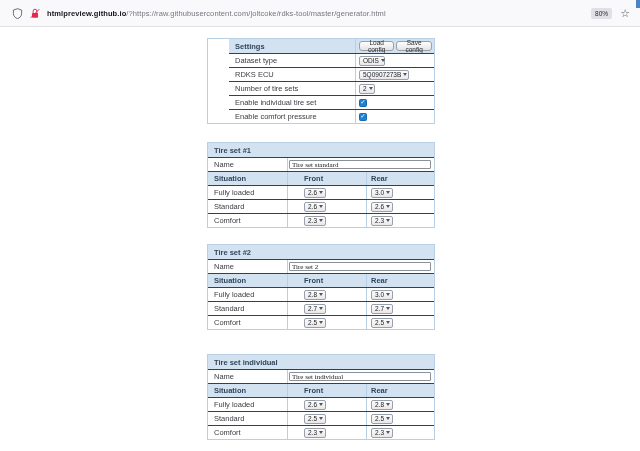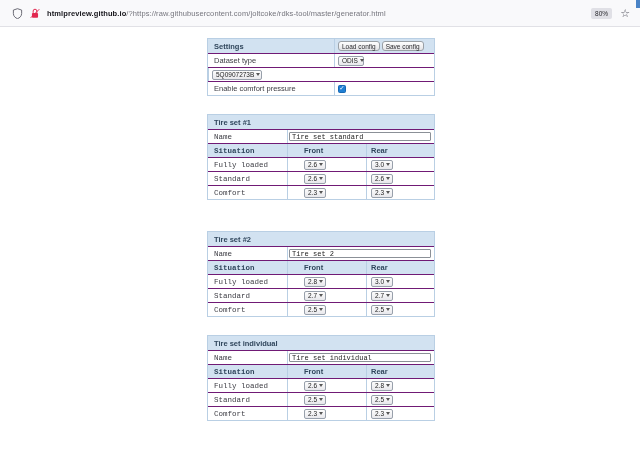--- a/index.html
+++ b/index.html
@@ -48,31 +48,31 @@
   
   .content { padding-top: 11px; }
   .tbl {
     margin-left: 207px;
     width: 228px;
     border: 1px solid #b9cfe4;
     font-size: 7.5px;
     color: #3c3c43;
     background: #ffffff;
   }
-  .tbl-settings { margin-bottom: 18px; }
-  .tbl-ts1 { margin-bottom: 31px; }
-  .tbl-ts2 { margin-bottom: 18px; }
+  .tbl-settings { margin-bottom: 18px; padding-left: 21px; }
+  .tbl-ts1 { margin-bottom: 16px; }
+  .tbl-ts2 { margin-bottom: 24px; }
   .t-row { display: flex; align-items: center; height: 14px; border-top: 1px solid #701a75; }
   .t-row:first-child { border-top: none; }
   .t-head { background: #d2e2f1; }
   .t-head .cell { font-weight: 700; color: #30465c; }
   .cell { height: 100%; display: flex; align-items: center; padding-left: 6px; overflow: hidden; }
   .sc1 { width: 126px; flex: 0 0 auto; }
   .sc2 { flex: 1 1 auto; border-left: 1px solid #b9cfe4; padding-left: 3px; }
-  .c1 { width: 79px; flex: 0 0 auto; font-family: Liberation Mono, monospace; }
+  .c1 { width: 79px; flex: 0 0 auto; }
   .c2 { width: 79px; flex: 0 0 auto; border-left: 1px solid #b9cfe4; padding-left: 16px; }
   .c3 { flex: 1 1 auto; border-left: 1px solid #b9cfe4; padding-left: 4px; }
   .title-cell { width: 100%; }
   .name-cell { flex: 1 1 auto; border-left: 1px solid #b9cfe4; padding: 0 1px 0 1px; }
 
   
   .btn {
     font-family: "Liberation Sans", sans-serif;
     font-size: 6.5px;
     color: #2a2a2e;
@@ -104,21 +104,21 @@
   .sel-pr  { width: 22px; }
   .checkbox {
     width: 8px; height: 8px;
     background: #1f7fd4;
     border: 1px solid #1668b3;
     border-radius: 1.5px;
     display: inline-flex; align-items: center; justify-content: center;
   }
   .checkbox .check { color: #fff; font-size: 6.5px; line-height: 1; }
   .name-input {
-    font-family: Liberation Mono, monospace;
+    font-family: Liberation Serif, serif;
     width: 142px; height: 9px;
     font-size: 7px; color: #222;
     border: 1px solid #8b9097;
     border-radius: 1px;
     padding: 0 2px;
     background: #fff;
   }
 </style>
 </head>
 <body>
@@ -155,24 +155,42 @@
     <div class="t-row">
       <div class="cell sc1">Dataset type</div>
       <div class="cell sc2">
         <span class="select sel-ds">
             <span>ODIS</span>
             <span class="arrow"></span>
           </span>
       </div>
     </div>
     <div class="t-row">
+      <div class="cell sc1">RDKS ECU</div>
       <div class="cell sc2">
         <span class="select sel-ecu">
             <span>5Q0907273B</span>
             <span class="arrow"></span>
+          </span>
+      </div>
+    </div>
+    <div class="t-row">
+      <div class="cell sc1">Number of tire sets</div>
+      <div class="cell sc2">
+        <span class="select sel-num">
+            <span>2</span>
+            <span class="arrow"></span>
+          </span>
+      </div>
+    </div>
+    <div class="t-row">
+      <div class="cell sc1">Enable individual tire set</div>
+      <div class="cell sc2">
+        <span class="checkbox">
+            <span class="check">✓</span>
           </span>
       </div>
     </div>
     <div class="t-row">
       <div class="cell sc1">Enable comfort pressure</div>
       <div class="cell sc2">
         <span class="checkbox">
             <span class="check">✓</span>
           </span>
       </div>

